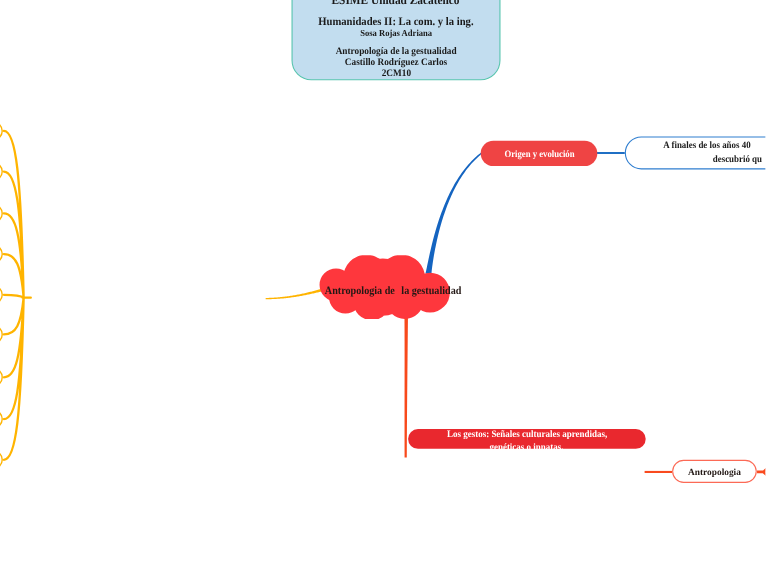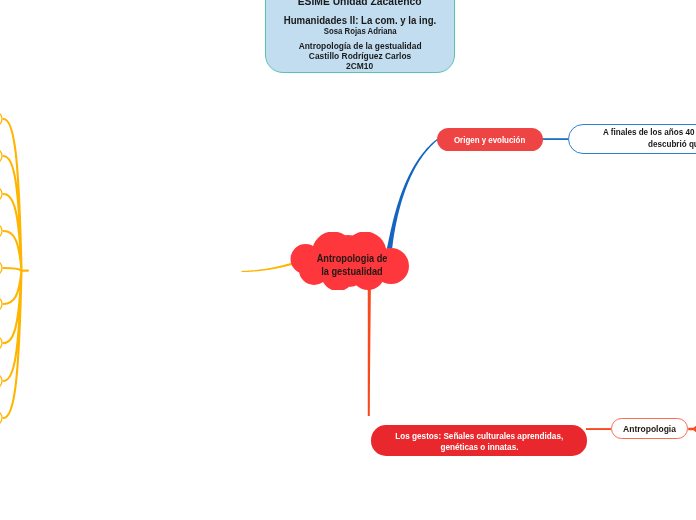--- a/index.html
+++ b/index.html
@@ -1,58 +1,58 @@
 <!DOCTYPE html>
 <html><head>
 <meta charset="utf-8">
 <style>
   html,body{margin:0;padding:0;}
   body{width:696px;height:520px;overflow:hidden;background:#ffffff;
        font-family:"Liberation Sans",sans-serif;}
-  #stage{position:relative;width:696px;height:520px;overflow:hidden;background:#fff;}
+  #stage{position:relative;width:696px;height:520px;overflow:hidden;background:#fff;font-family:Liberation Serif, serif;}
   svg#links{position:absolute;left:0;top:0;width:696px;height:520px;overflow:visible;}
   .node{position:absolute;box-sizing:border-box;display:flex;flex-direction:column;
         align-items:center;justify-content:center;text-align:center;font-weight:bold;}
 
   
   #header-box{left:265px;top:-34px;width:190px;height:107px;background:#c2ddef;
     border:1.6px solid #57c4ae;border-radius:18px;color:#1a1a1a;
     padding:0;gap:0;justify-content:flex-start;}
   #header-box > div{white-space:nowrap;transform:scaleX(0.93);line-height:1;}
   #header-box .l1{font-size:11.1px;margin-top:29px;}
   #header-box .l2{font-size:10.4px;margin-top:8.5px;}
   #header-box .l3{font-size:8.4px;margin-top:0.5px;}
   #header-box .l4{font-size:9.05px;margin-top:7.5px;}
   #header-box .l5{font-size:9.05px;margin-top:1px;}
   #header-box .l6{font-size:9.05px;margin-top:0.6px;}
 
   
   #center-node{position:absolute;left:288px;top:232px;width:121px;height:58px;}
   #center-node > svg{position:absolute;left:0;top:0;}
   #center-node .cloud-label{position:absolute;left:3.5px;top:0;width:121px;height:58px;
-     display:flex;flex-direction:column;align-items:center;justify-content:center;
+     display:flex;flex-direction:row;align-items:center;
      font-size:10.2px;color:#231815;line-height:12.1px;font-weight:bold;padding-top:4.5px;}
   #center-node .cloud-label > div{white-space:nowrap;transform:scaleX(0.905);}
 
   
   #origen-node{left:437px;top:128px;width:106px;height:23px;background:#ef4444;
      border-radius:12px;color:#fff;font-size:8.8px;}
   #origen-node > div{white-space:nowrap;transform:scaleX(0.9);}
   
   #origen-detail{left:568px;top:124px;width:230px;height:30px;background:#fff;
      border:1.5px solid #2f7ed0;border-radius:15px;color:#1a1a1a;font-size:8.8px;
      align-items:flex-start;text-align:left;line-height:11.6px;padding-left:34px;}
   #origen-detail > div{white-space:nowrap;transform:scaleX(0.92);transform-origin:left center;}
   #origen-detail .d2{margin-left:45px;}
   
   #gestos-node{left:27px;top:256px;width:215px;height:30px;background:#ffb400;
      border-radius:15px;color:#fff;font-size:8.8px;line-height:11.3px;}
   #gestos-node > div{white-space:nowrap;transform:scaleX(0.91);}
   
-  #losgestos-node{left:371px;top:425px;width:216px;height:31px;background:#e9282e;
+  #losgestos-node{left:371px;top:390px;width:216px;height:18px;background:#e9282e;
      border-radius:15px;color:#fff;font-size:8.9px;line-height:11.3px;padding-top:3px;}
   #losgestos-node > div{white-space:nowrap;transform:scaleX(0.92);}
   
   #universales-node{left:611px;top:418px;width:77px;height:21px;background:#fff;
      border:1.4px solid #fc6a56;border-radius:11px;color:#231815;font-size:8.5px;}
 </style>
 </head>
 <body>
 
 <div id="stage">

